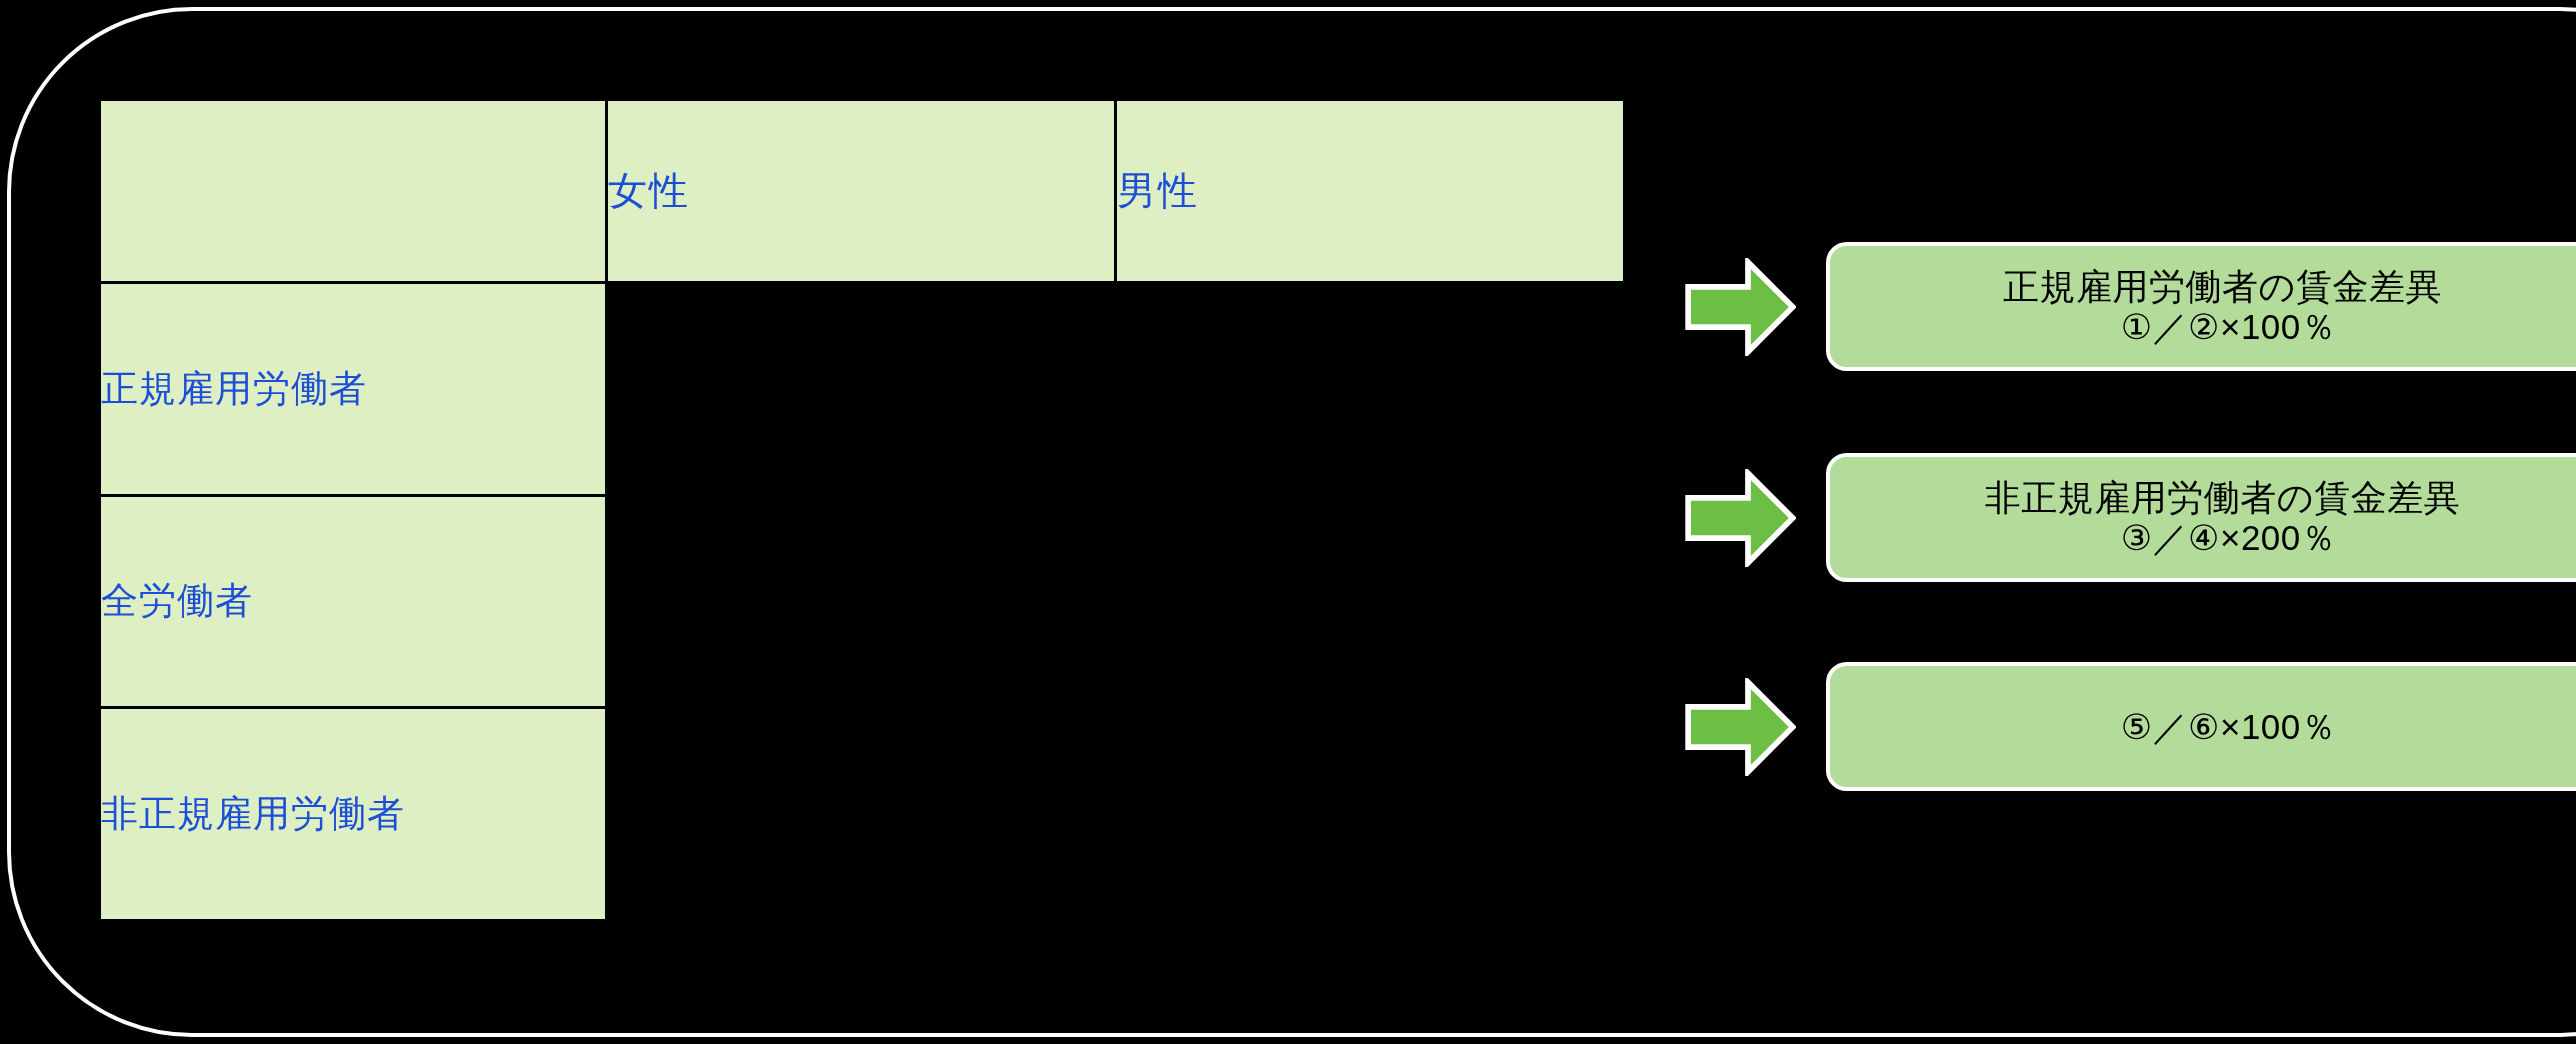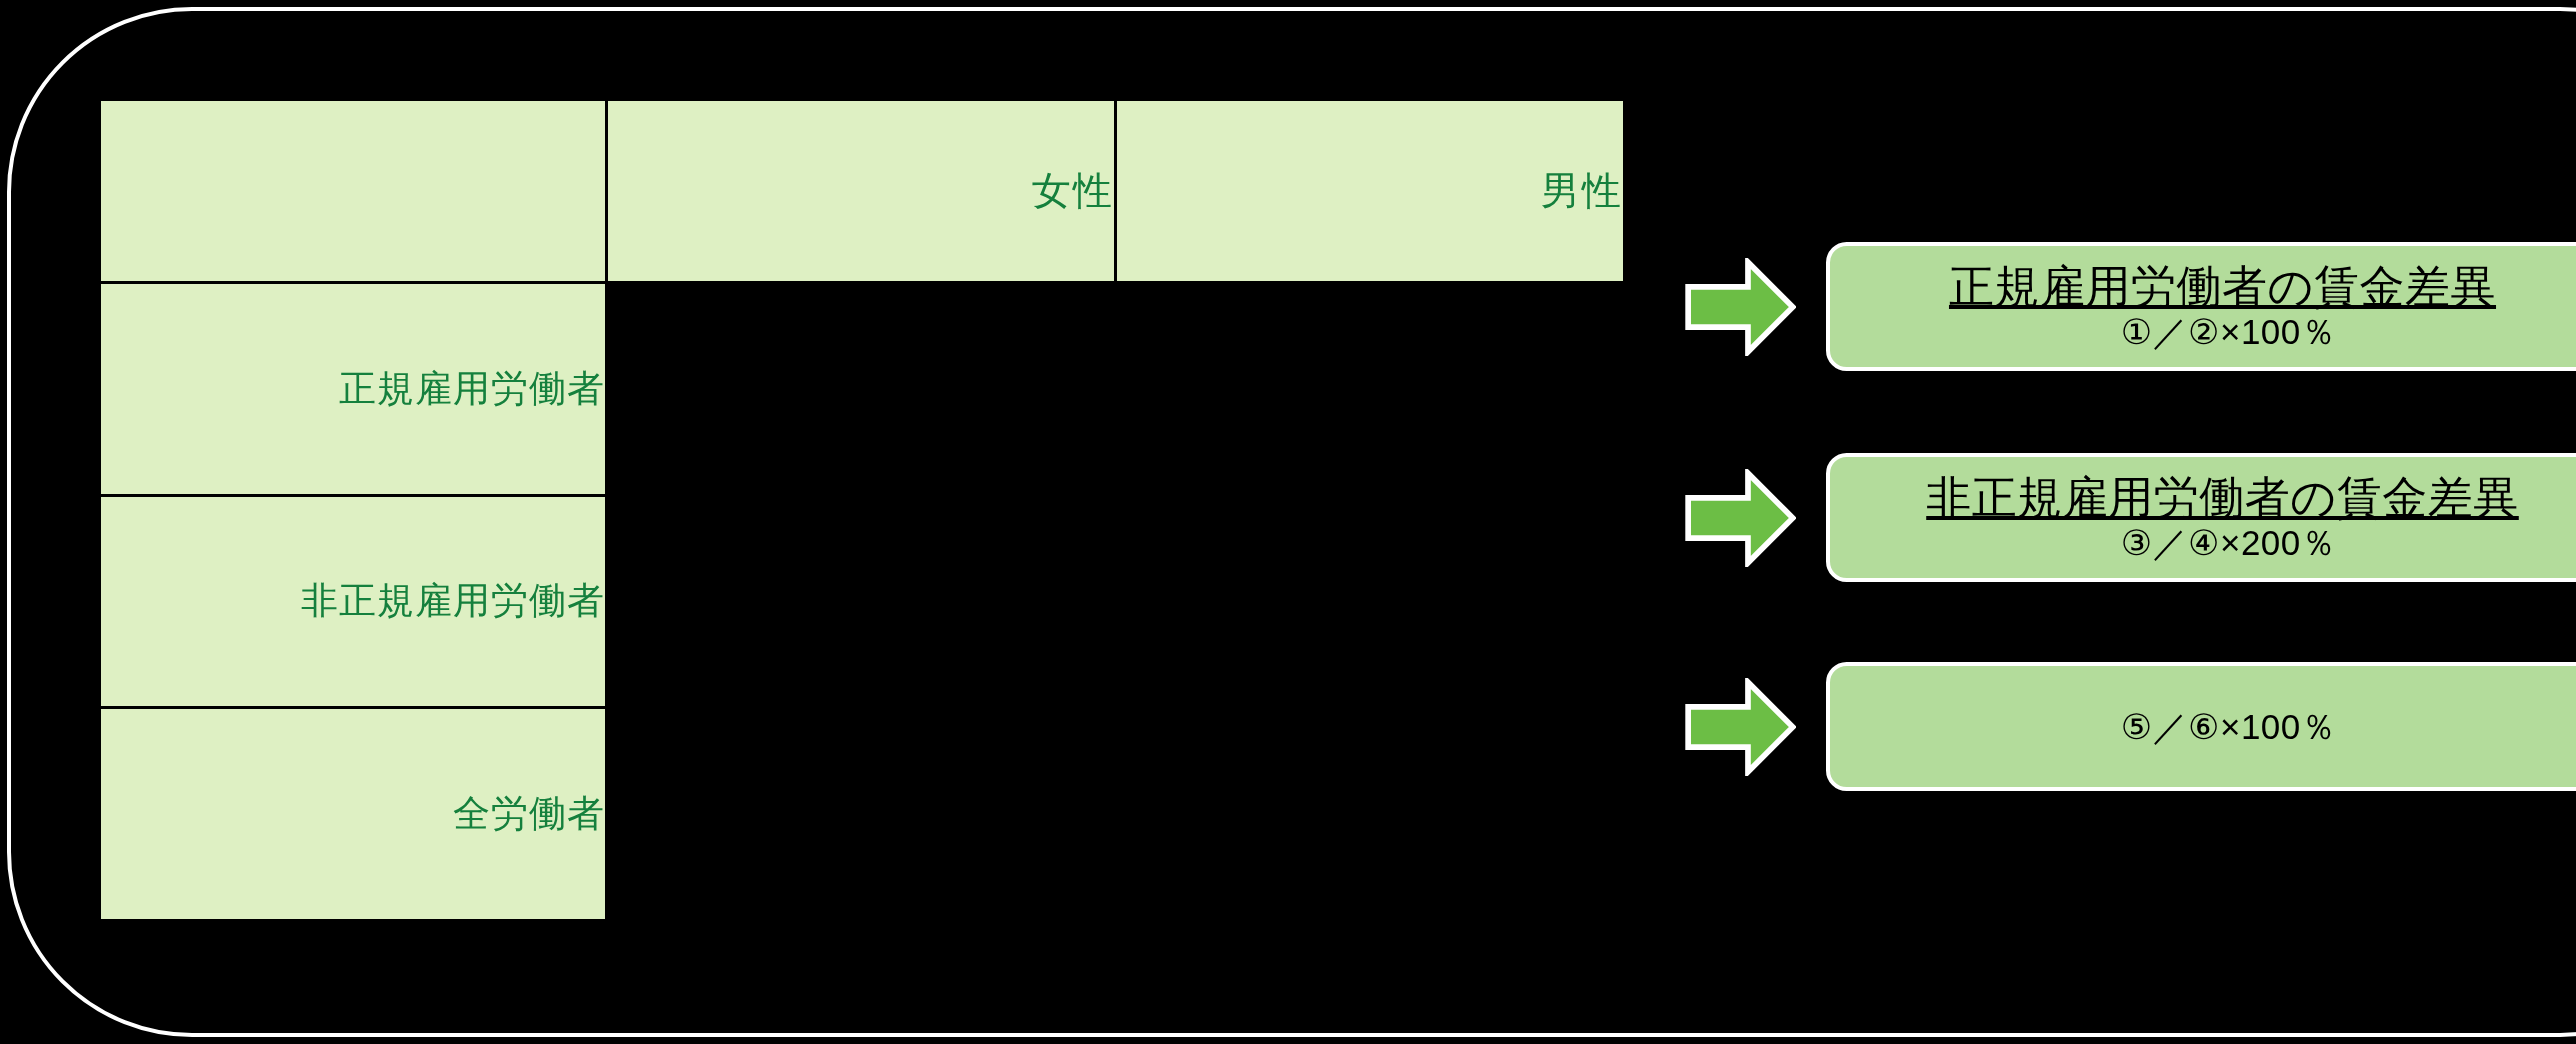--- a/index.html
+++ b/index.html
@@ -46,24 +46,24 @@
   }
   #wage-table col.c-label { width: 507px; }
   #wage-table col.c-female { width: 509px; }
   #wage-table col.c-male  { width: 509px; }
 
   #wage-table th,
   #wage-table td {
     padding: 0;
     margin: 0;
     border: 3.6px solid #000000;
-    text-align: right;
+    text-align: left;
     vertical-align: middle;
     font-weight: normal;
-    color: #15803d;
+    color: #1d4ed8;
   }
 
   
   #wage-table thead tr { height: 183px; }
   #wage-table thead th {
     background: #DEF0C3;
     font-size: 39px;
     letter-spacing: 2.1px;
   }
   #wage-table thead th.corner-cell {
@@ -110,25 +110,24 @@
     border: 4.6px solid #ffffff;
     border-radius: 20.6px;
     box-sizing: border-box;
     display: flex;
     flex-direction: column;
     align-items: center;
     justify-content: center;
     color: #000000;
   }
   .callout-line1 {
-    font-size: 45px;
+    font-size: 36px;
     line-height: 1.12;
     letter-spacing: 0.5px;
     white-space: nowrap;
-    text-decoration: underline;
   }
   .callout-line2 {
     font-size: 35px;
     line-height: 1.12;
     letter-spacing: 0.5px;
     white-space: nowrap;
     margin-left: 12px;
   }
 </style>
 </head>
@@ -151,26 +150,26 @@
         <th>男性</th>
       </tr>
     </thead>
     <tbody>
       <tr>
         <th class="row-label">正規雇用労働者</th>
         <td class="value-cell"></td>
         <td class="value-cell"></td>
       </tr>
       <tr>
+        <th class="row-label">全労働者</th>
+        <td class="value-cell"></td>
+        <td class="value-cell"></td>
+      </tr>
+      <tr>
         <th class="row-label">非正規雇用労働者</th>
-        <td class="value-cell"></td>
-        <td class="value-cell"></td>
-      </tr>
-      <tr>
-        <th class="row-label">全労働者</th>
         <td class="value-cell"></td>
         <td class="value-cell"></td>
       </tr>
     </tbody>
   </table>
 
   <div class="callout-row" id="callout-row-1">
     <svg class="arrow-icon" viewBox="0 0 215 190">
       <polygon points="6,56 122,56 122,8 209,95 122,182 122,134 6,134" fill="#6CBE45" stroke="#FFFFFF" stroke-width="11" stroke-linejoin="miter"></polygon>
     </svg>

